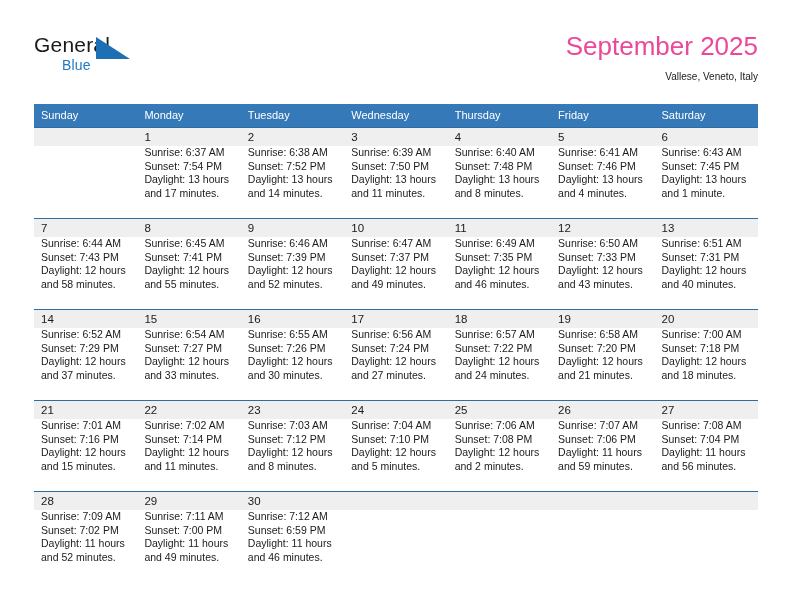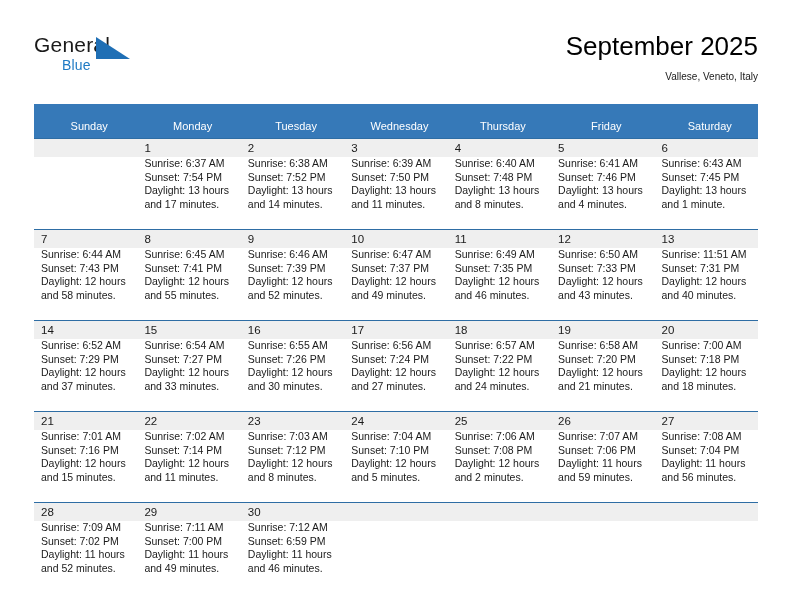--- a/index.html
+++ b/index.html
@@ -65,21 +65,21 @@
 
   .title-block {
     position: absolute;
     right: 0;
     top: 0;
     text-align: right;
   }
   .cal-title {
     font-size: 26px;
     font-weight: normal;
-    color: #000000;
+    color: #ec4899;
     line-height: 32px;
     white-space: nowrap;
   }
   .cal-subtitle {
     font-size: 10px;
     color: #1a1a1a;
     line-height: 18px;
     margin-top: 6px;
     white-space: nowrap;
   }
@@ -91,22 +91,22 @@
     top: 104px;
     width: 724px;
     border-collapse: collapse;
     table-layout: fixed;
   }
   .calendar th {
     background: #3679b8;
     color: #ffffff;
     font-size: 11px;
     font-weight: normal;
-    text-align: center;
-    padding: 16px 0 5px 7px;
+    text-align: left;
+    padding: 5px 0 5px 7px;
     height: 10px;
     line-height: 13px;
     border: none;
   }
   .calendar td {
     width: 103.4px;
     vertical-align: top;
     padding: 0;
     border-top: 1.5px solid #2e6da4;
     background: #ffffff;
@@ -316,21 +316,21 @@
                 <div>Sunset: 7:33 PM</div>
                 <div>Daylight: 12 hours</div>
                 <div>and 43 minutes.</div>
               </div>
             </div>
           </td>
           <td>
             <div class="cell-inner">
               <div class="daynum-band">13</div>
               <div class="detail">
-                <div>Sunrise: 11:51 AM</div>
+                <div>Sunrise: 6:51 AM</div>
                 <div>Sunset: 7:31 PM</div>
                 <div>Daylight: 12 hours</div>
                 <div>and 40 minutes.</div>
               </div>
             </div>
           </td>
         </tr>
         <tr class="week">
           <td>
             <div class="cell-inner">

